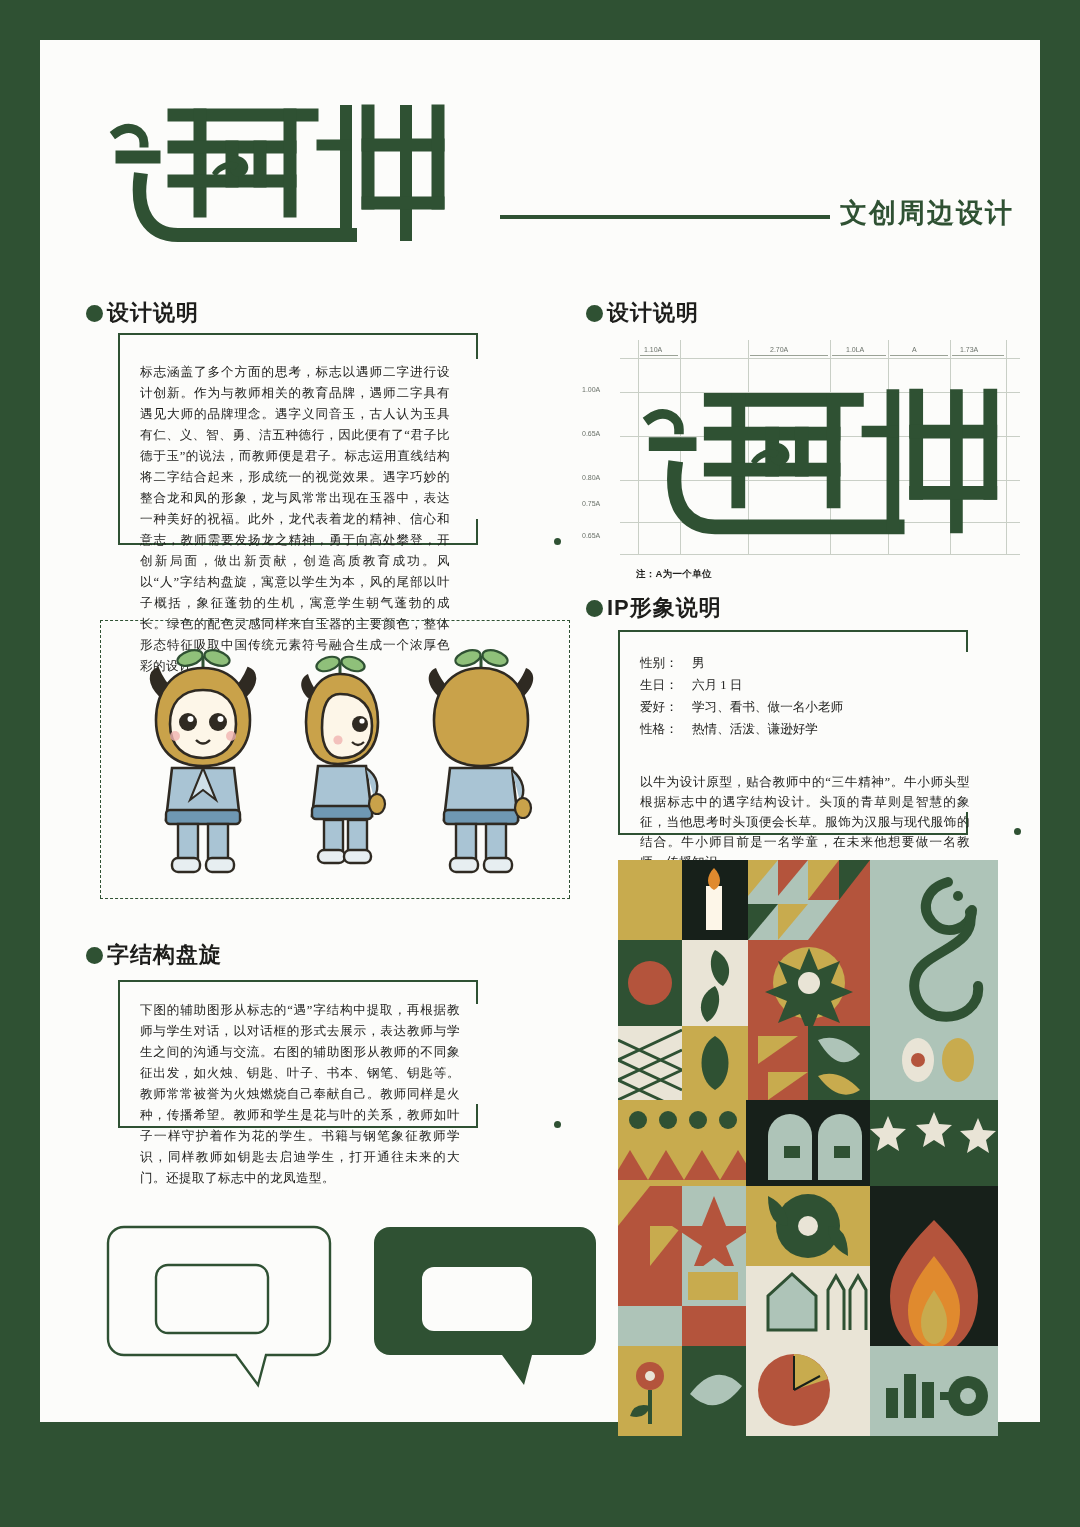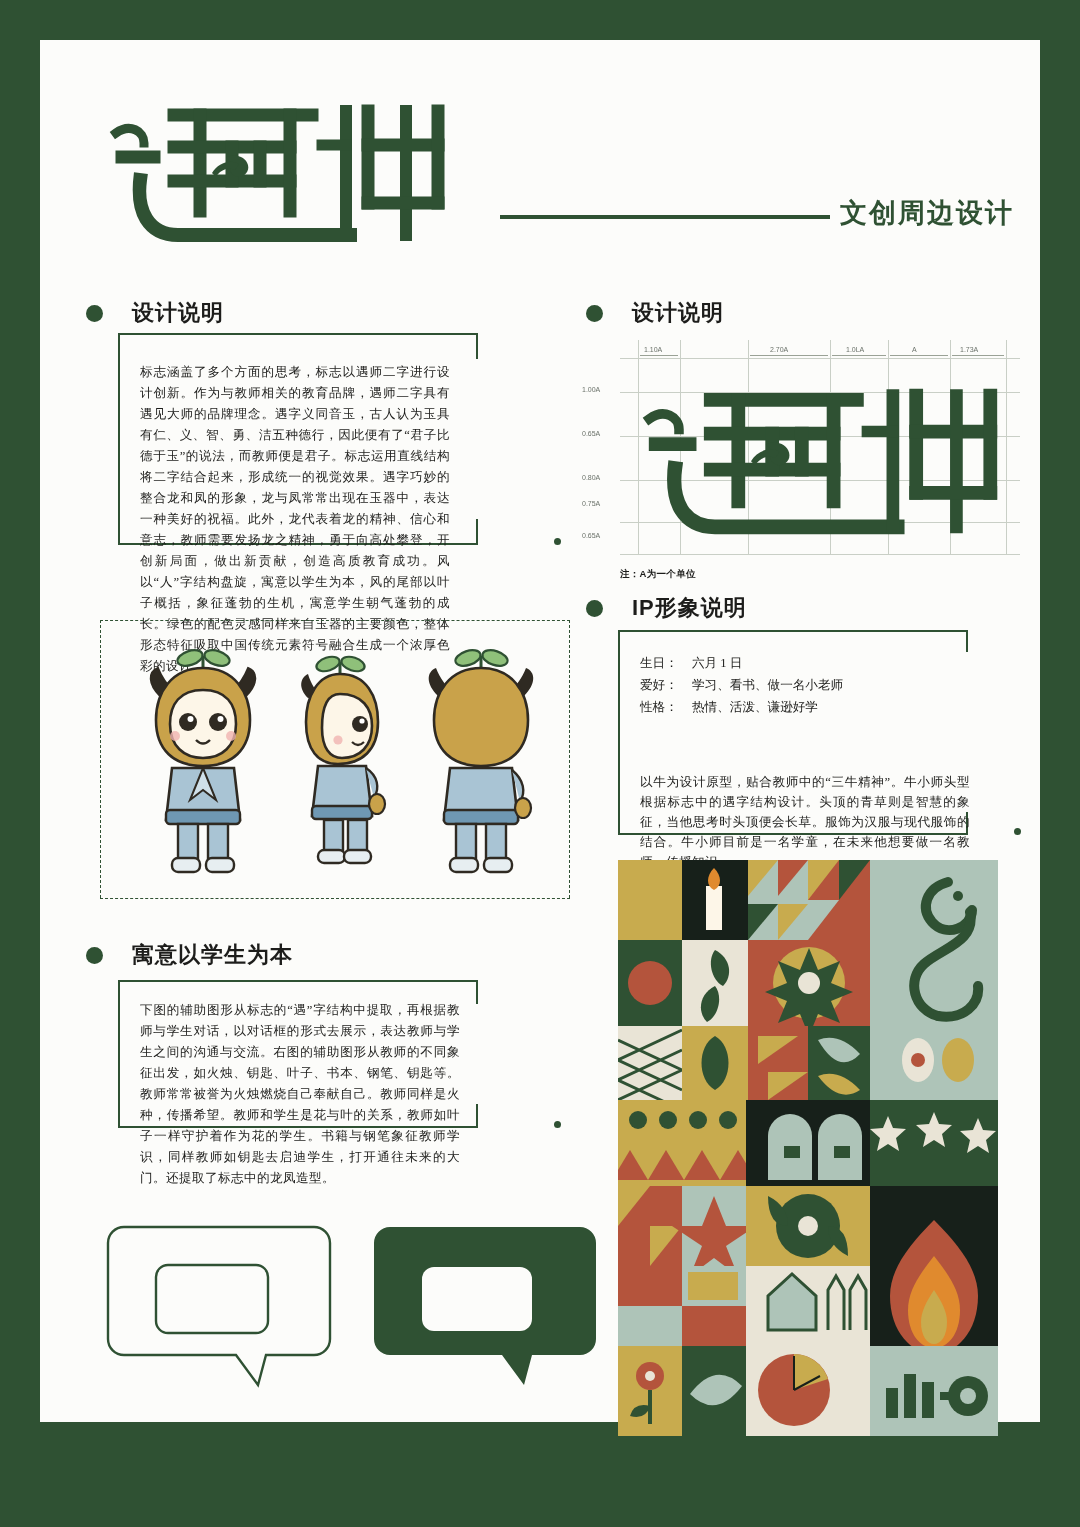--- a/index.html
+++ b/index.html
@@ -23,21 +23,21 @@
   .header-rule{
     position:absolute;left:460px;top:175px;width:330px;height:4px;
     background:#2f5133;
   }
   .header-title{
     position:absolute;left:800px;top:155px;
     font-size:27px;font-weight:bold;color:#2f5133;letter-spacing:2px;
   }
 
   
-  .sec-head{position:absolute;display:flex;align-items:center;gap:29px;}
+  .sec-head{position:absolute;display:flex;align-items:center;gap:4px;}
   .dot{
     width:17px;height:17px;border-radius:50%;
     background:#2f5133;display:inline-block;flex:none;
   }
   .sec-title{
     font-size:22px;font-weight:bold;color:#1d1d1b;letter-spacing:1px;
   }
 
   
   .bracket{position:absolute;}
@@ -200,37 +200,38 @@
         <path d="M338,26 L338,118"></path>
         <path d="M268,118 L338,118"></path>
       </g>
       <g fill="#2f5133">
         <path d="M126,72 c10,-4 20,0 22,8 c2,8 -6,14 -13,11 c-5,-2 -6,-8 -2,-10 c4,-2 8,1 7,5"></path>
         <path d="M112,88 c6,-10 18,-14 27,-9 l-4,6 c-7,-3 -15,0 -19,7z"></path>
       </g>
     </svg>
   </div>
 
-  <div class="note-unit" style="left:580px;top:528px;">注：A为一个单位</div>
+  <div class="note-unit" style="left:596px;top:528px;">注：A为一个单位</div>
 
   <div class="sec-head" style="left:546px;top:553px;">
     <span class="dot"></span>
     <span class="sec-title">IP形象说明</span>
   </div>
 
   <div class="bracket" style="left:578px;top:590px;width:400px;height:205px;">
     <div class="ln" style="left:0;top:0;width:2px;height:205px;"></div>
     <div class="ln" style="left:0;top:0;width:350px;height:2px;"></div>
     <div class="ln" style="left:348px;top:0;width:2px;height:22px;"></div>
     <div class="ln" style="left:0;top:203px;width:350px;height:2px;"></div>
     <div class="ln" style="left:348px;top:182px;width:2px;height:23px;"></div>
     <div class="enddot" style="left:396px;top:198px;"></div>
   </div>
 
   <div class="profile" style="left:600px;top:612px;width:340px;">
+    <div class="row"><span class="k">性别：</span><span>男</span></div>
     <div class="row"><span class="k">生日：</span><span>六月 1 日</span></div>
     <div class="row"><span class="k">爱好：</span><span>学习、看书、做一名小老师</span></div>
     <div class="row"><span class="k">性格：</span><span>热情、活泼、谦逊好学</span></div>
   </div>
 
   <div class="para" style="left:600px;top:732px;width:330px;line-height:20px;">以牛为设计原型，贴合教师中的“三牛精神”。牛小师头型根据标志中的遇字结构设计。头顶的青草则是智慧的象征，当他思考时头顶便会长草。服饰为汉服与现代服饰的结合。牛小师目前是一名学童，在未来他想要做一名教师，传授知识。</div>
 
   <div class="mascot-area" style="left:60px;top:580px;width:470px;height:280px;">
     <div class="dash" style="left:0;top:0;width:470px;"></div>
     <div class="dash" style="left:0;top:278px;width:470px;"></div>
@@ -307,21 +308,21 @@
         <rect x="50" y="186" width="20" height="36" fill="#a9c4d4" stroke="#2f2a22" stroke-width="2.4"></rect>
         <rect x="80" y="186" width="20" height="36" fill="#a9c4d4" stroke="#2f2a22" stroke-width="2.4"></rect>
         <rect x="44" y="220" width="28" height="14" rx="6" fill="#e7eef1" stroke="#2f2a22" stroke-width="2.4"></rect>
         <rect x="78" y="220" width="28" height="14" rx="6" fill="#e7eef1" stroke="#2f2a22" stroke-width="2.4"></rect>
       </g>
     </svg>
   </div>
 
   <div class="sec-head" style="left:46px;top:900px;">
     <span class="dot"></span>
-    <span class="sec-title">寓意以学生为本</span>
+    <span class="sec-title">字结构盘旋</span>
   </div>
 
   <div class="bracket" style="left:78px;top:940px;width:440px;height:148px;">
     <div class="ln" style="left:0;top:0;width:2px;height:148px;"></div>
     <div class="ln" style="left:0;top:0;width:360px;height:2px;"></div>
     <div class="ln" style="left:358px;top:0;width:2px;height:24px;"></div>
     <div class="ln" style="left:0;top:146px;width:360px;height:2px;"></div>
     <div class="ln" style="left:358px;top:124px;width:2px;height:24px;"></div>
     <div class="enddot" style="left:436px;top:141px;"></div>
   </div>

